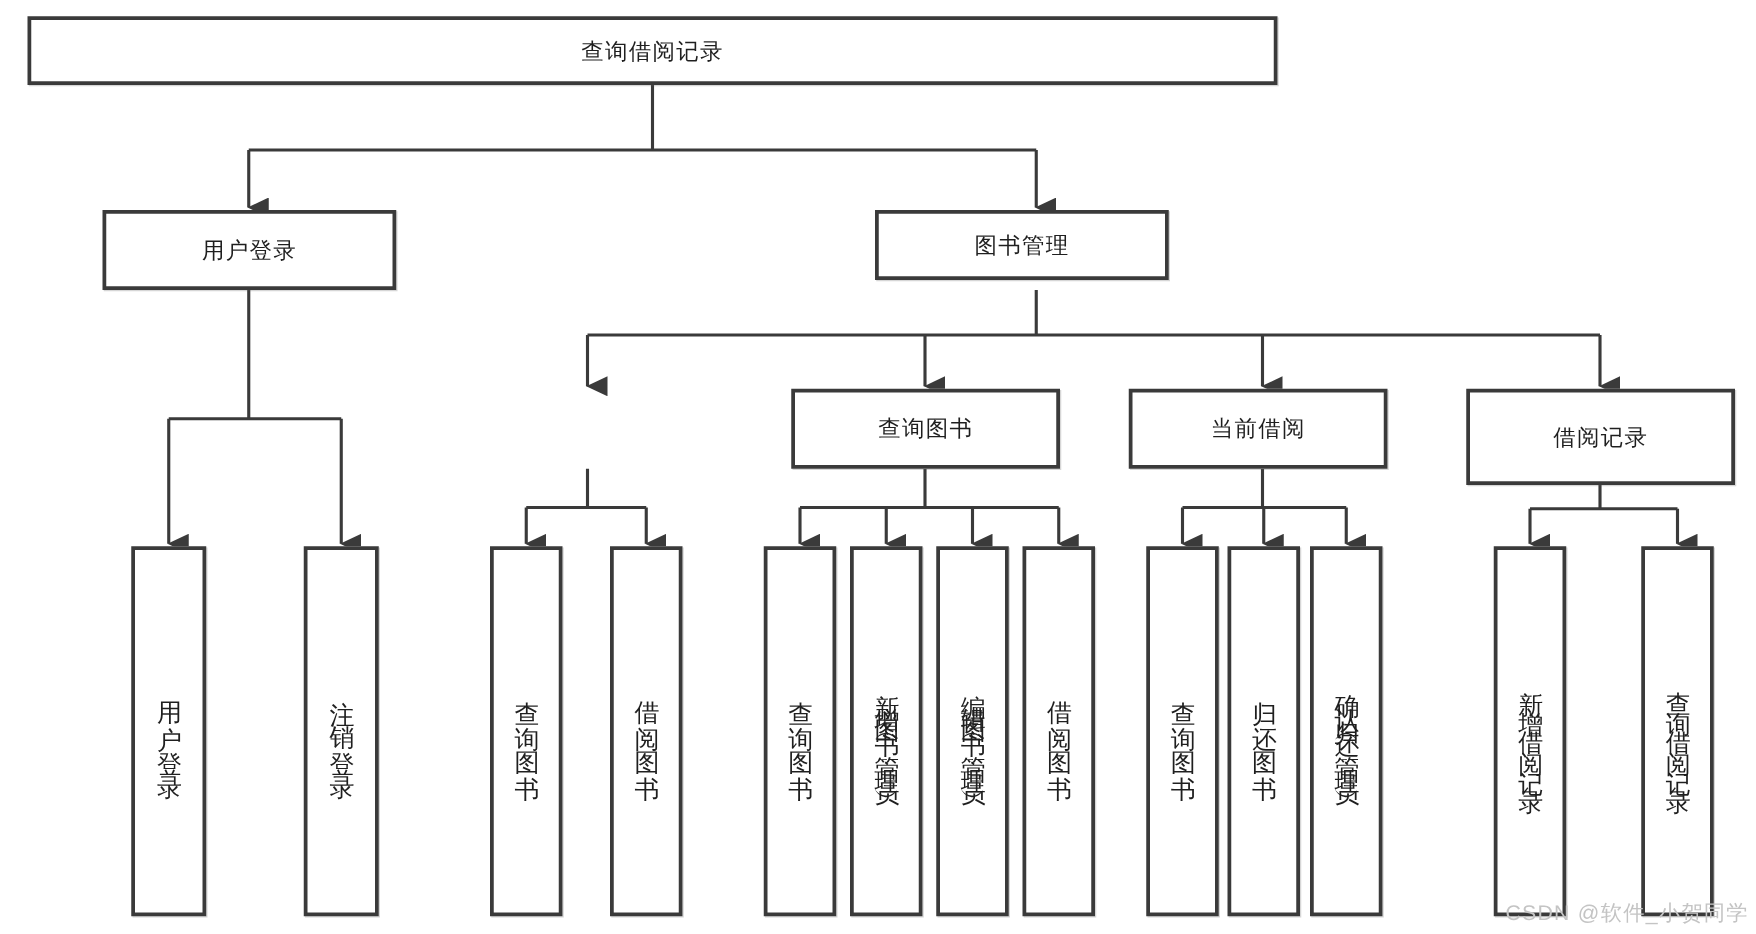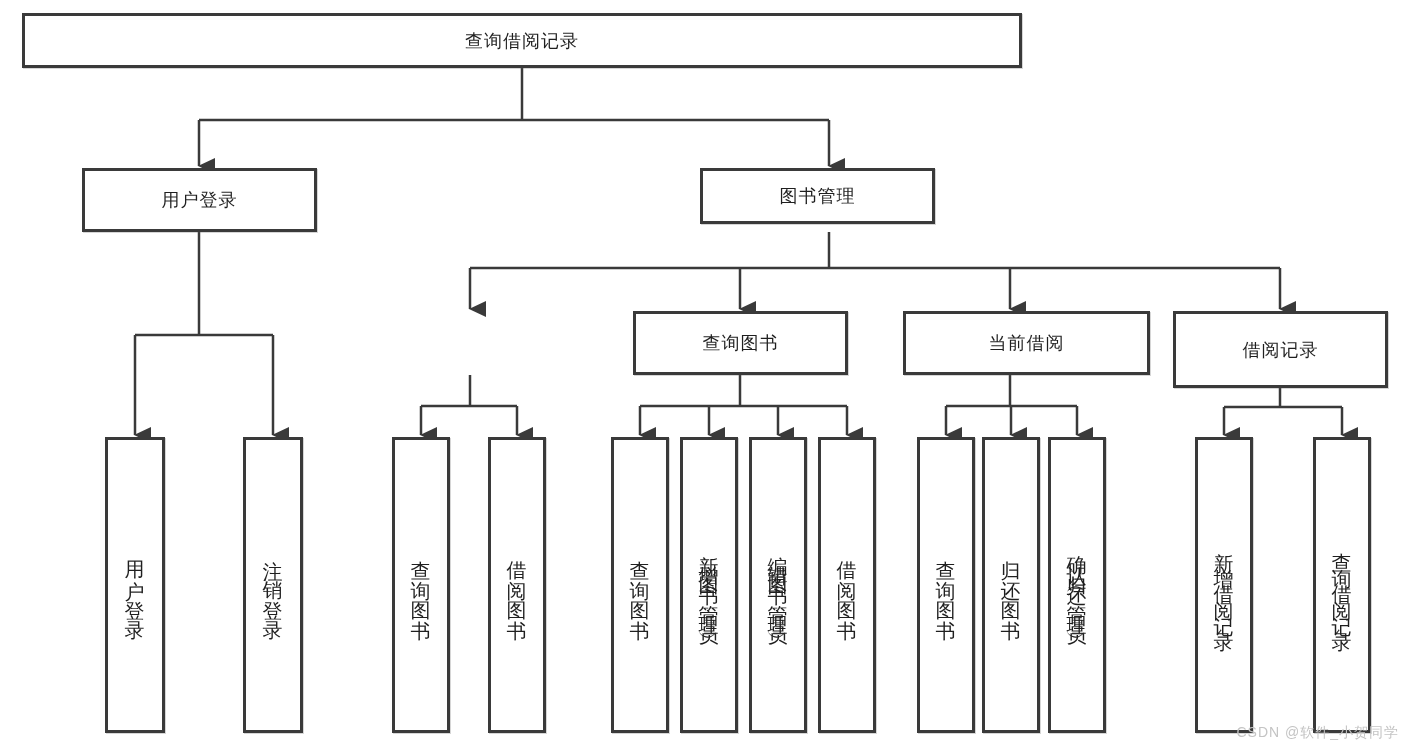--- a/index.html
+++ b/index.html
@@ -22,21 +22,21 @@
   .leaf{
     position:absolute;background:#fff;border:3px solid var(--border);
     display:flex;align-items:center;justify-content:center;
     box-shadow:1px 1px 0 rgba(90,90,90,.25);
   }
   .vtext{
     writing-mode:vertical-rl;text-orientation:mixed;
     font-size:20px;color:var(--text);line-height:1;white-space:nowrap;
   }
   .watermark{
-    position:absolute;right:6px;bottom:5px;font-size:14px;
+    position:absolute;right:6px;bottom:5px;font-size:17px;
     color:var(--wm);letter-spacing:1px;pointer-events:none;
   }
 </style>
 </head>
 <body>
 
 <div class="stage">
 
   <svg class="connectors" viewBox="0 0 1405 747" xmlns="http://www.w3.org/2000/svg">
     <defs>
@@ -87,21 +87,21 @@
       <line x1="1342" y1="407" x2="1342" y2="435" marker-end="url(#arrow)"></line>
     </g>
   </svg>
 
   <div class="node" style="left:22px;top:13px;width:1000px;height:55px">查询借阅记录</div>
 
   <div class="node" style="left:82px;top:168px;width:235px;height:64px">用户登录</div>
   <div class="node" style="left:700px;top:168px;width:235px;height:56px">图书管理</div>
 
   <div class="node" style="left:633px;top:311px;width:215px;height:64px">查询图书</div>
-  <div class="node" style="left:903px;top:311px;width:247px;height:64px">当前借阅</div>
+  <div class="node" style="left:903px;top:311px;width:207px;height:64px">当前借阅</div>
   <div class="node" style="left:1173px;top:311px;width:215px;height:77px">借阅记录</div>
 
   <div class="leaf" style="left:105px;top:437px;width:60px;height:296px">
     <span class="vtext" style="letter-spacing: 20px;">用户登录</span>
   </div>
   <div class="leaf" style="left:243px;top:437px;width:60px;height:296px">
     <span class="vtext" style="letter-spacing: 20px;">注销登录</span>
   </div>
   <div class="leaf" style="left:392px;top:437px;width:58px;height:296px">
     <span class="vtext" style="letter-spacing: 20px;">查询图书</span>

